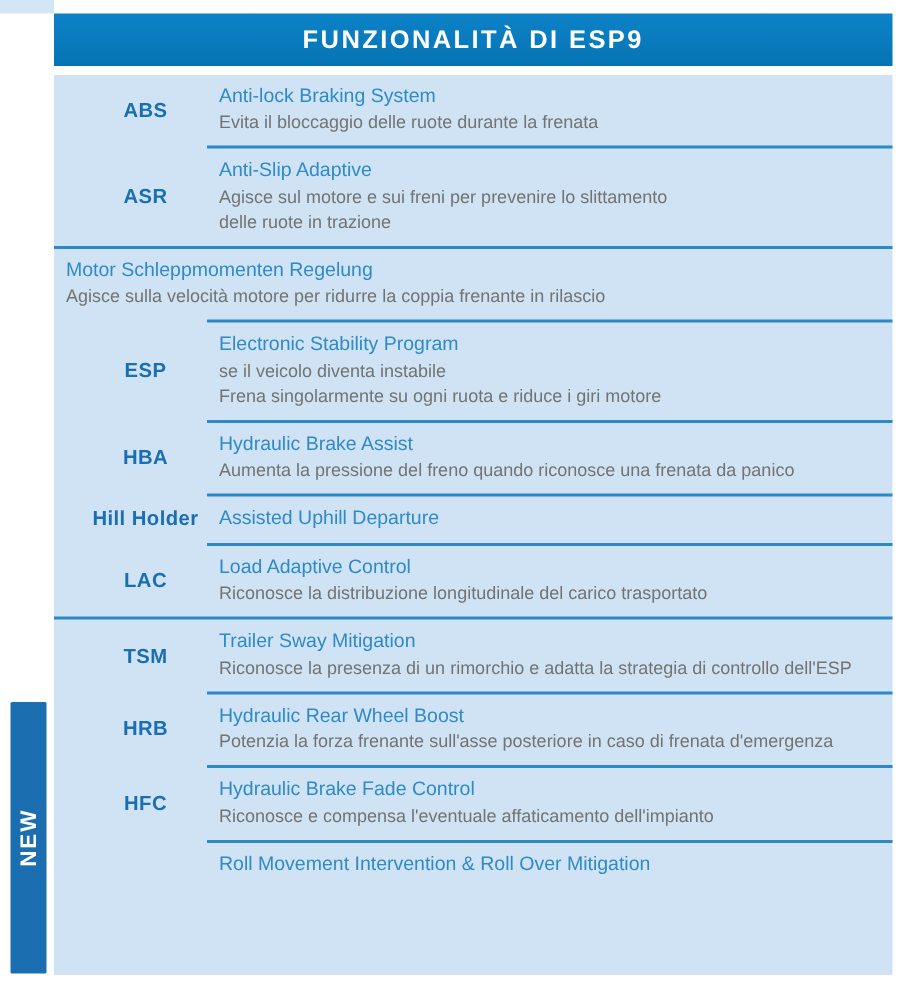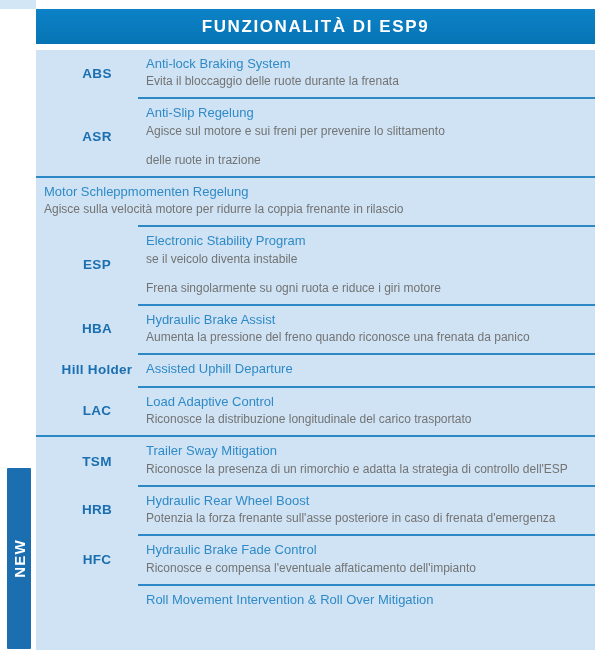--- a/index.html
+++ b/index.html
@@ -136,21 +136,21 @@
     font-family: "Liberation Sans", sans-serif;
     white-space: nowrap;
   }
   .desc-it {
     color: #737373;
     font-size: 12px;
     line-height: 1.42;
     font-family: "Liberation Sans", sans-serif;
     white-space: nowrap;
   }
-  .desc-it + .desc-it { margin-top: 12px; }
+  .desc-it + .desc-it { margin-top: 0px; }
 </style>
 </head>
 <body>
 
 <div id="page">
 
   <div class="corner-strip"></div>
 
   <div class="new-flag">
     <span class="new-flag-label">NEW</span>
@@ -170,21 +170,21 @@
           <div class="cell-desc">
             <div class="desc-en">Anti-lock Braking System</div>
             <div class="desc-it">Evita il bloccaggio delle ruote durante la frenata</div>
           </div>
         </div>
         <div class="row">
           <div class="cell-abbr">
             <span class="abbr-text">ASR</span>
           </div>
           <div class="cell-desc">
-            <div class="desc-en">Anti-Slip Regelung</div>
+            <div class="desc-en">Anti-Slip Adaptive</div>
             <div class="desc-it">Agisce sul motore e sui freni per prevenire lo slittamento</div>
             <div class="desc-it">delle ruote in trazione</div>
           </div>
         </div>
         <div class="row">
           <div class="cell-desc">
             <div class="desc-en">Motor Schleppmomenten Regelung</div>
             <div class="desc-it">Agisce sulla velocità motore per ridurre la coppia frenante in rilascio</div>
           </div>
         </div>

